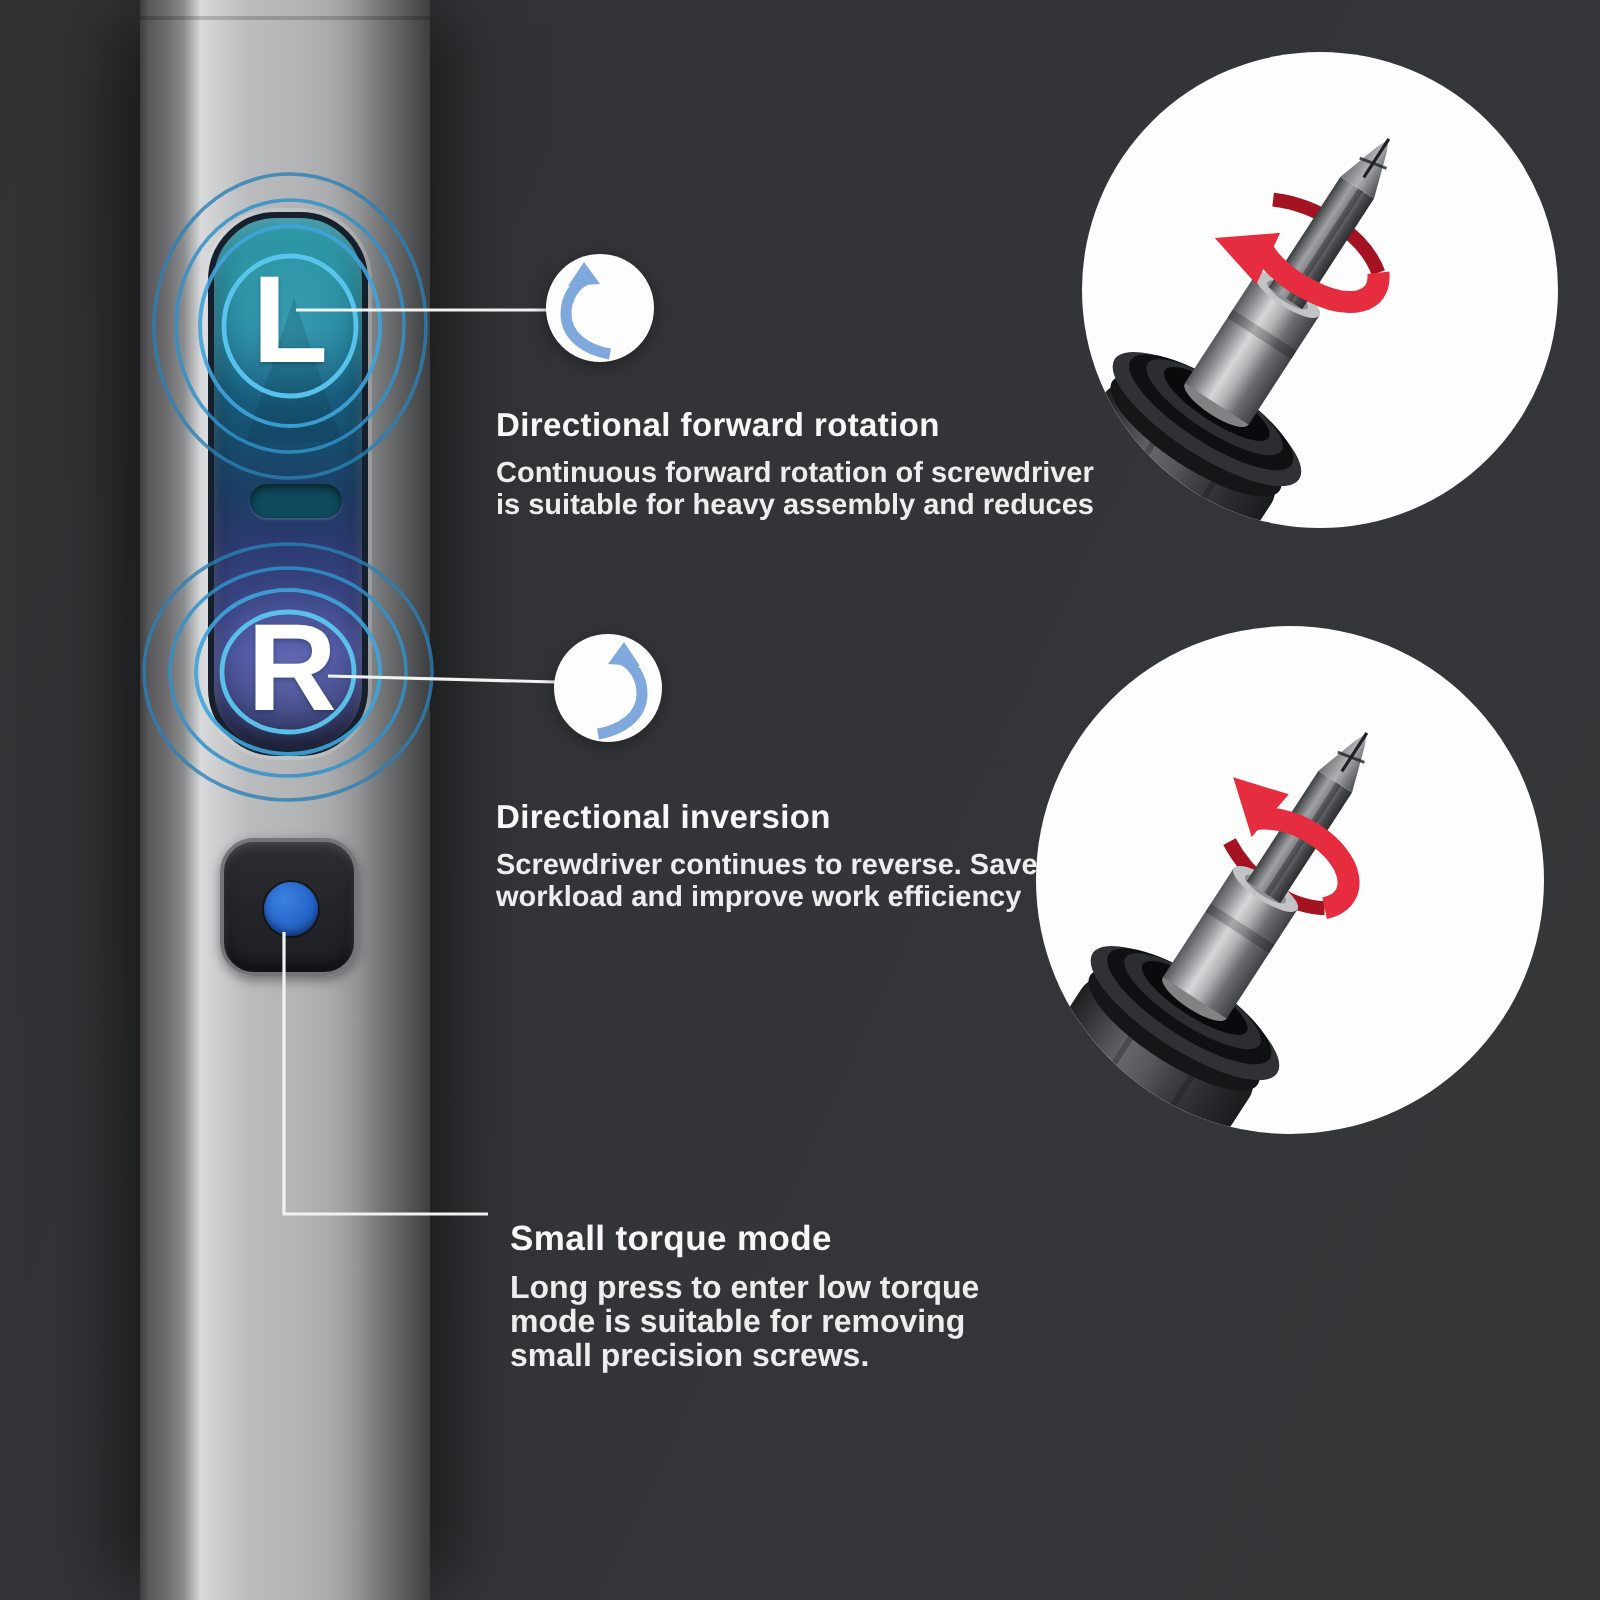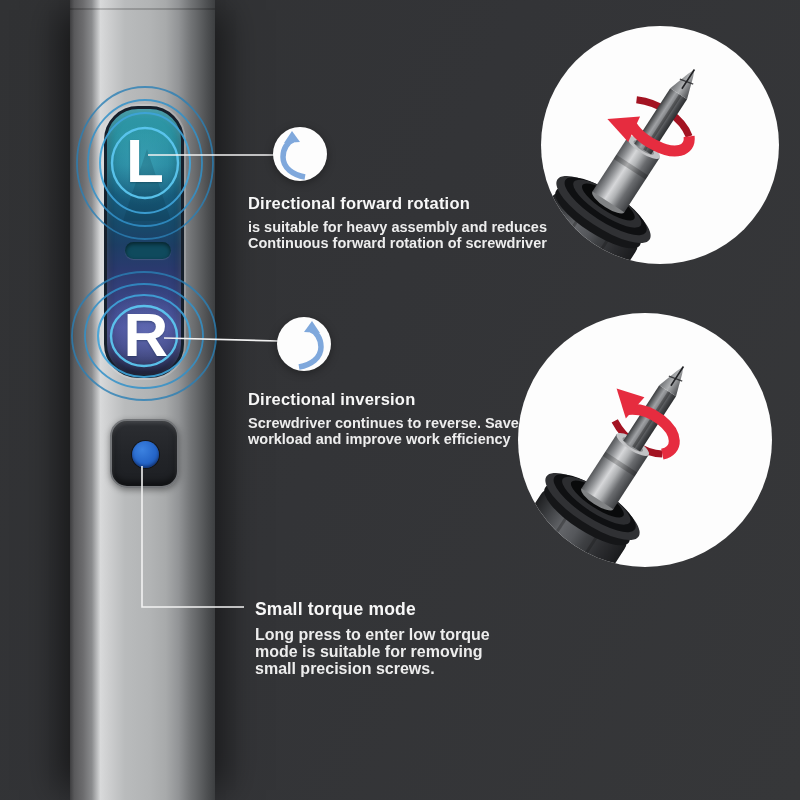--- a/index.html
+++ b/index.html
@@ -72,21 +72,21 @@
   .icon-circle{
     position:absolute;width:54px;height:54px;border-radius:50%;background:#fdfdfd;
     box-shadow:0 2px 8px rgba(0,0,0,.35);
   }
   .icon-circle.c1{left:273px;top:127px;}
   .icon-circle.c2{left:277px;top:317px;}
   .icon-circle svg{position:absolute;left:0;top:0;}
   
   .note{position:absolute;color:#efefef;}
   .note h3{
-    margin:8px 0 7px 0;color:#f7f7f7;font-size:16.5px;font-weight:700;letter-spacing:.2px;
+    margin:18px 0 7px 0;color:#f7f7f7;font-size:16.5px;font-weight:700;letter-spacing:.2px;
   }
   .note .body-line{font-size:14.5px;line-height:15.6px;font-weight:700;color:#ededed;}
   .note-forward{left:248px;top:186px;}
   .note-inversion{left:248px;top:382px;}
   .note-torque{left:255px;top:591px;}
   .note-torque h3{font-size:17.5px;margin-bottom:6px;}
   .note-torque .body-line{font-size:16px;line-height:17px;}
   
   .inset{position:absolute;}
   .inset-1{left:540px;top:25px;width:240px;height:240px;}
@@ -200,22 +200,22 @@
   </div>
   <div class="icon-circle c2">
     <svg width="54" height="54" viewBox="0 0 54 54">
       <path d="M22,50 C34,48 44,41 44,30 C44,21 39,15 34,13" fill="none" stroke="#7fa8dc" stroke-width="5.5"></path>
       <polygon points="35,4 27,15 43,16" fill="#7fa8dc"></polygon>
     </svg>
   </div>
 
   <div class="note note-forward">
     <h3>Directional forward rotation</h3>
+    <div class="body-line">Continuous forward rotation of screwdriver</div>
     <div class="body-line">is suitable for heavy assembly and reduces</div>
-    <div class="body-line">Continuous forward rotation of screwdriver</div>
   </div>
 
   <div class="note note-torque">
     <h3>Small torque mode</h3>
     <div class="body-line">Long press to enter low torque</div>
     <div class="body-line">mode is suitable for removing</div>
     <div class="body-line">small precision screws.</div>
   </div>
 
   <div class="note note-inversion">

